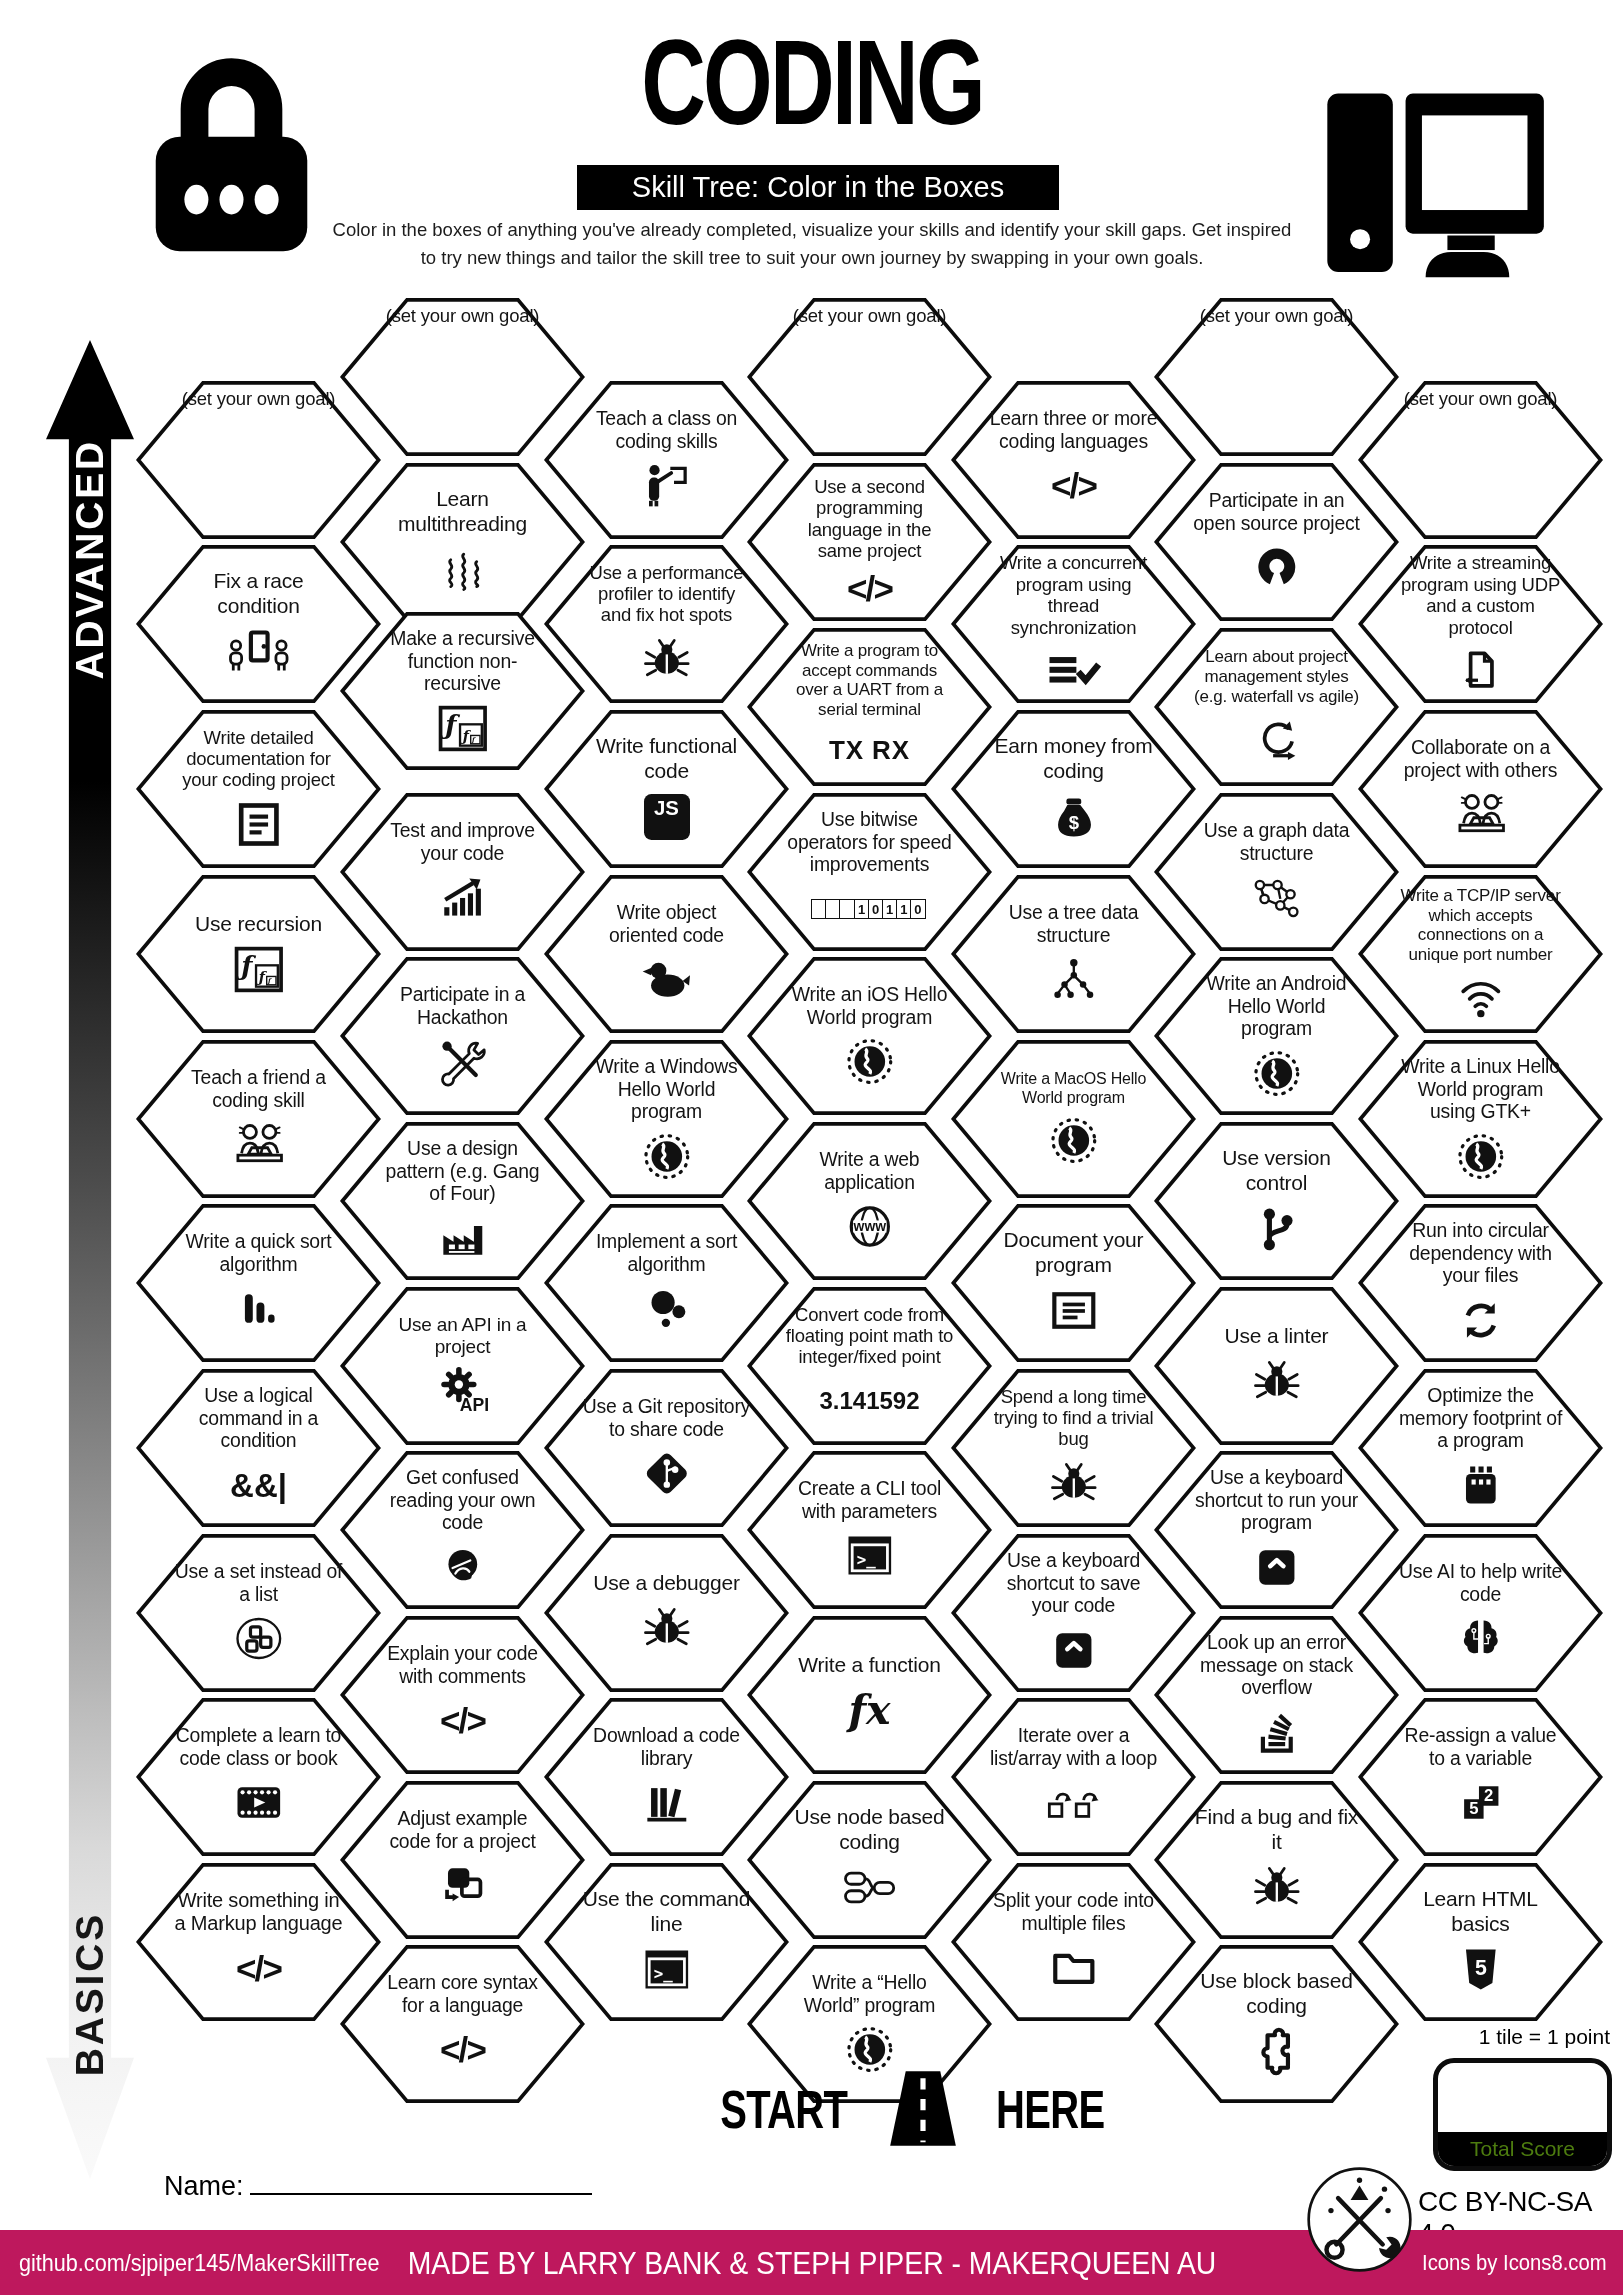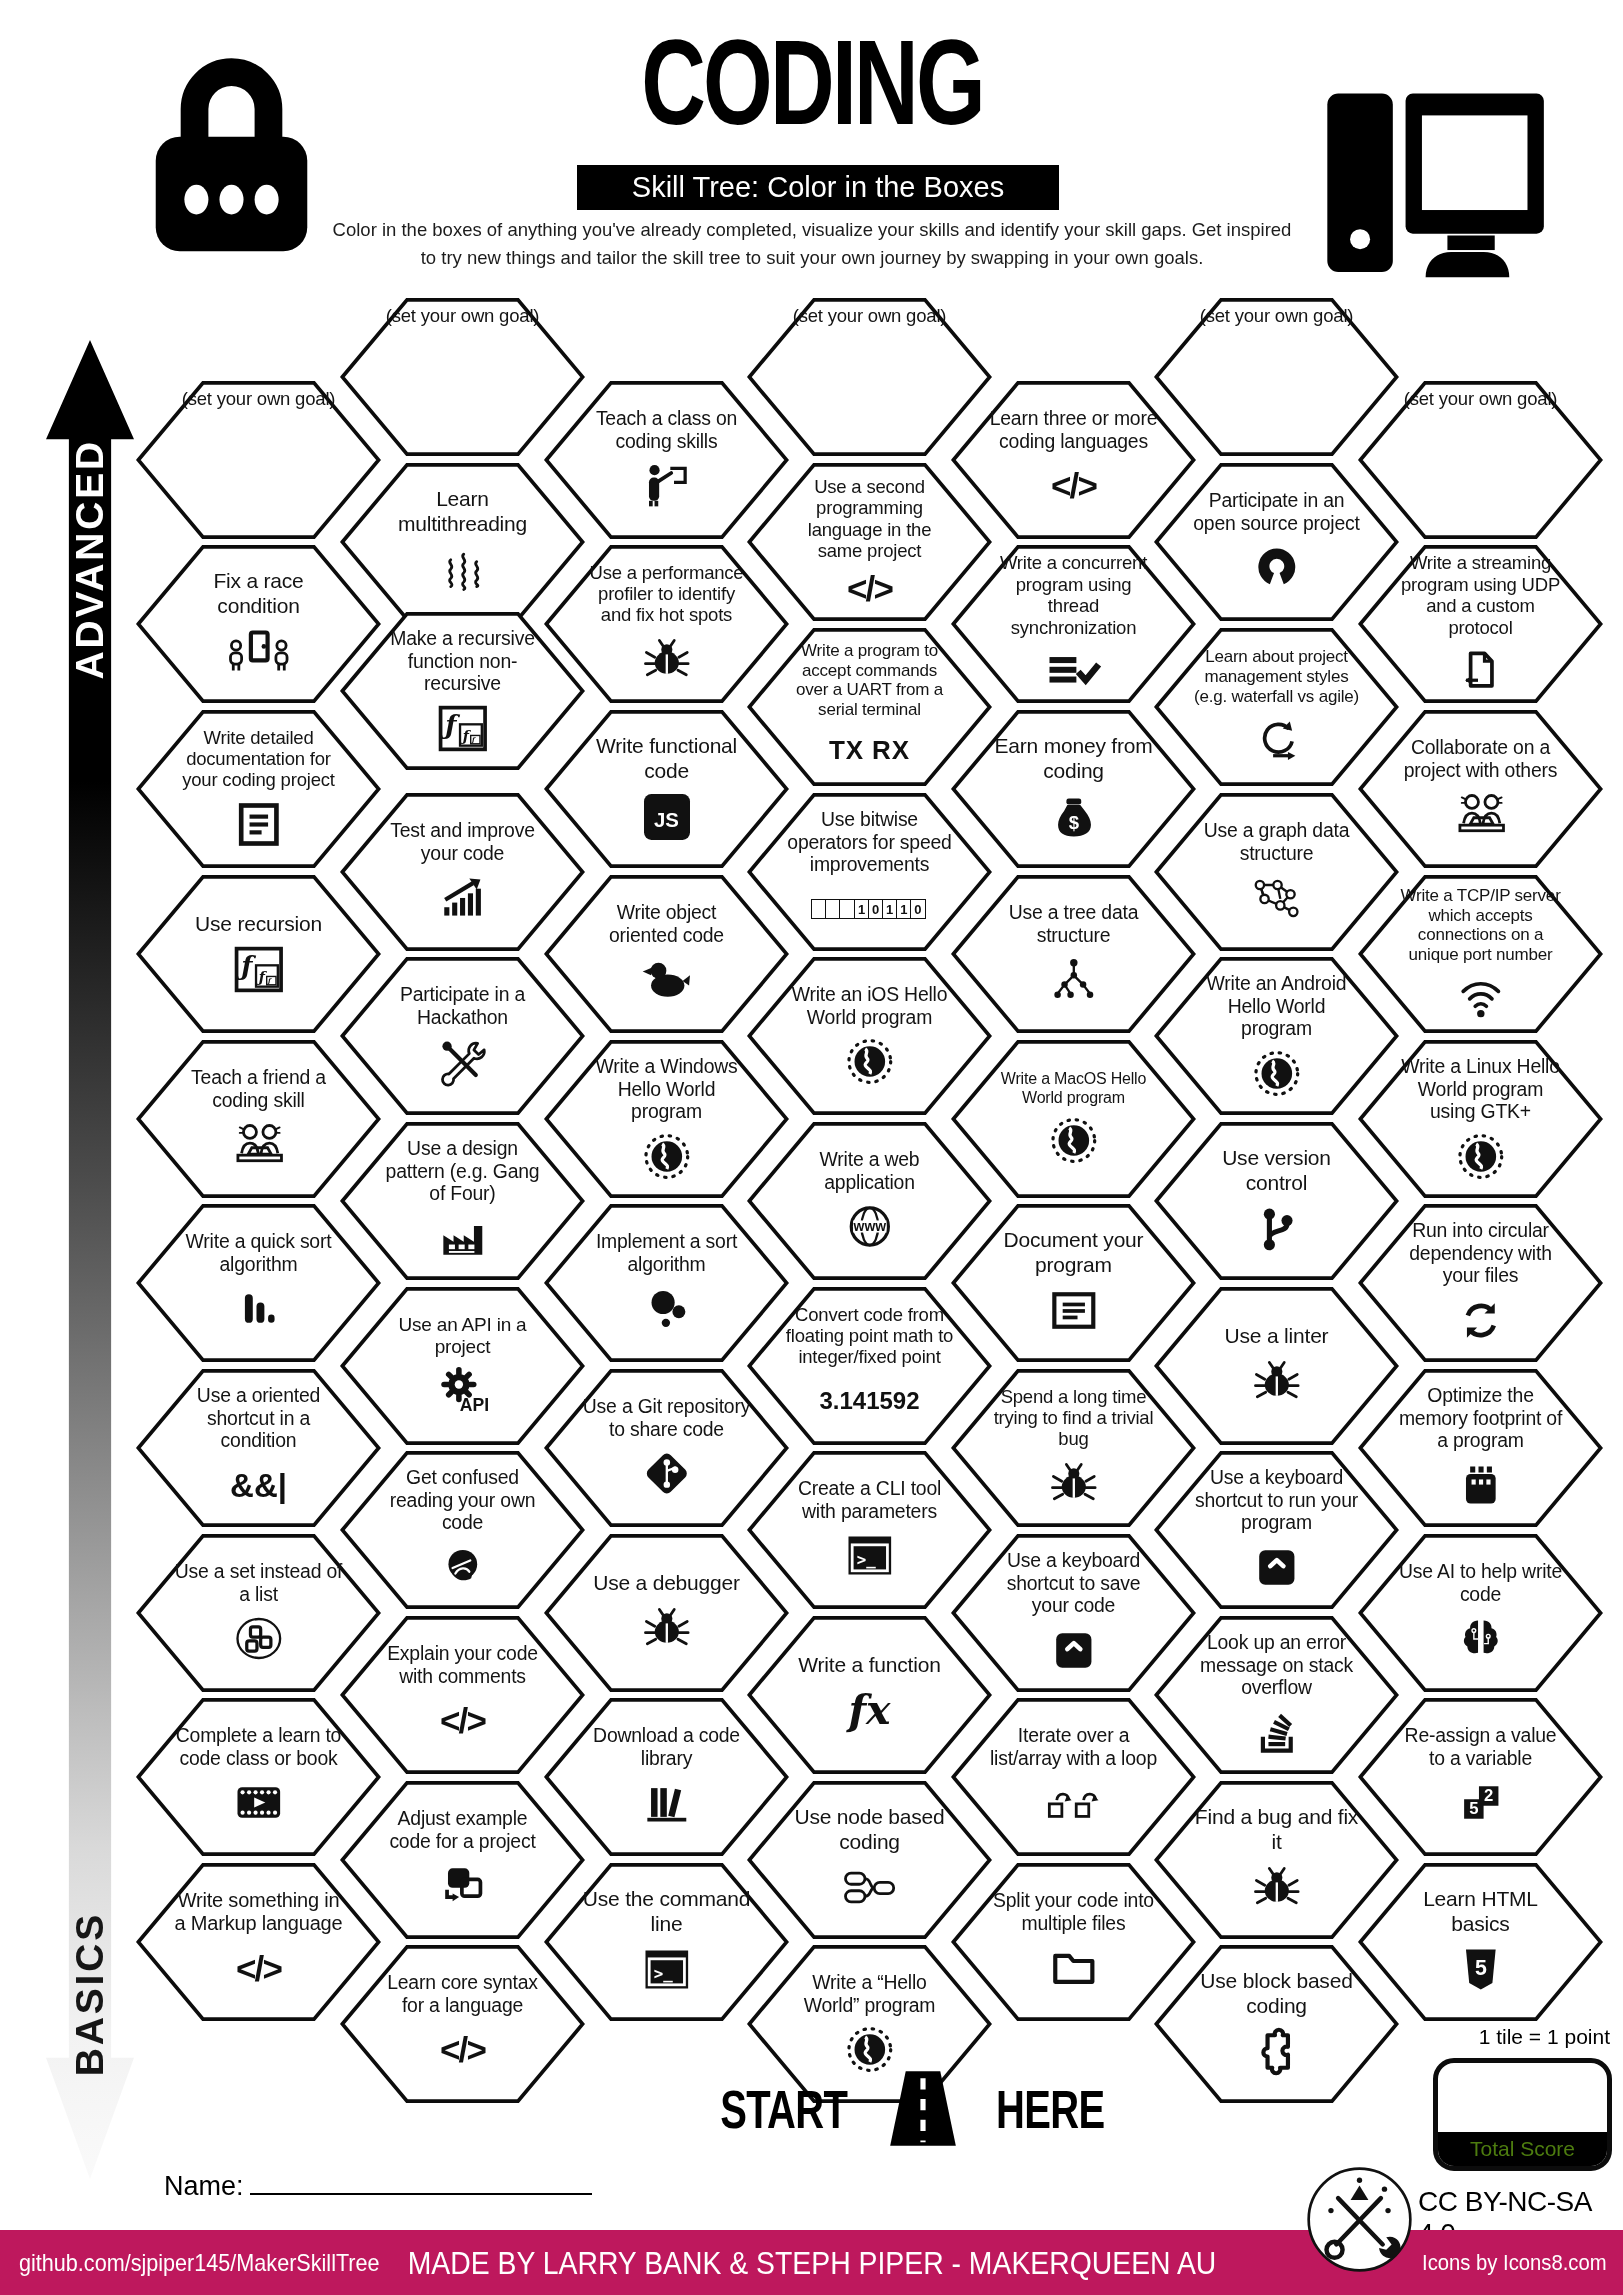--- a/index.html
+++ b/index.html
@@ -206,21 +206,21 @@
             <rect x="80" y="68" width="14" height="18" rx="7" fill="#111"></rect>
           </svg>
         </span>
       </div>
     </div>
     <div class="hex" style="left: 136px; top: 1368px;">
       <svg class="hex-bg" viewBox="0 0 530 346" width="245" height="160">
         <polygon points="5,173 145,6 385,6 525,173 385,340 145,340" fill="#ffffff" stroke="#0c0c0c" stroke-width="8"></polygon>
       </svg>
       <div class="hex-content">
-        <div class="hex-label" style="font-size:19.4px">Use a oriented shortcut in a condition</div>
+        <div class="hex-label" style="font-size:19.4px">Use a logical command in a condition</div>
         <span class="hex-icon">
           <div class="ticon" style="font-size:33px">&amp;&amp;|</div>
         </span>
       </div>
     </div>
     <div class="hex" style="left: 136px; top: 1533px;">
       <svg class="hex-bg" viewBox="0 0 530 346" width="245" height="160">
         <polygon points="5,173 145,6 385,6 525,173 385,340 145,340" fill="#ffffff" stroke="#0c0c0c" stroke-width="8"></polygon>
       </svg>
       <div class="hex-content">
@@ -494,21 +494,21 @@
         </span>
       </div>
     </div>
     <div class="hex" style="left: 544px; top: 709px;">
       <svg class="hex-bg" viewBox="0 0 530 346" width="245" height="160">
         <polygon points="5,173 145,6 385,6 525,173 385,340 145,340" fill="#ffffff" stroke="#0c0c0c" stroke-width="8"></polygon>
       </svg>
       <div class="hex-content">
         <div class="hex-label" style="font-size:21px">Write functional code</div>
         <span class="hex-icon">
-          <div class="ticon" style="width:46px;height:46px;background:#111;border-radius:7.4px;color:#fff;display:flex;align-items:flex-end;justify-content:center;font-size:20.4px;padding-bottom:9px;box-sizing:border-box">JS</div>
+          <div class="ticon" style="width:46px;height:46px;background:#111;border-radius:7.4px;color:#fff;display:flex;align-items:flex-end;justify-content:center;font-size:20.4px;padding-bottom:21px;box-sizing:border-box">JS</div>
         </span>
       </div>
     </div>
     <div class="hex" style="left: 544px; top: 874px;">
       <svg class="hex-bg" viewBox="0 0 530 346" width="245" height="160">
         <polygon points="5,173 145,6 385,6 525,173 385,340 145,340" fill="#ffffff" stroke="#0c0c0c" stroke-width="8"></polygon>
       </svg>
       <div class="hex-content">
         <div class="hex-label" style="font-size:19.4px">Write object oriented code</div>
         <span class="hex-icon">

